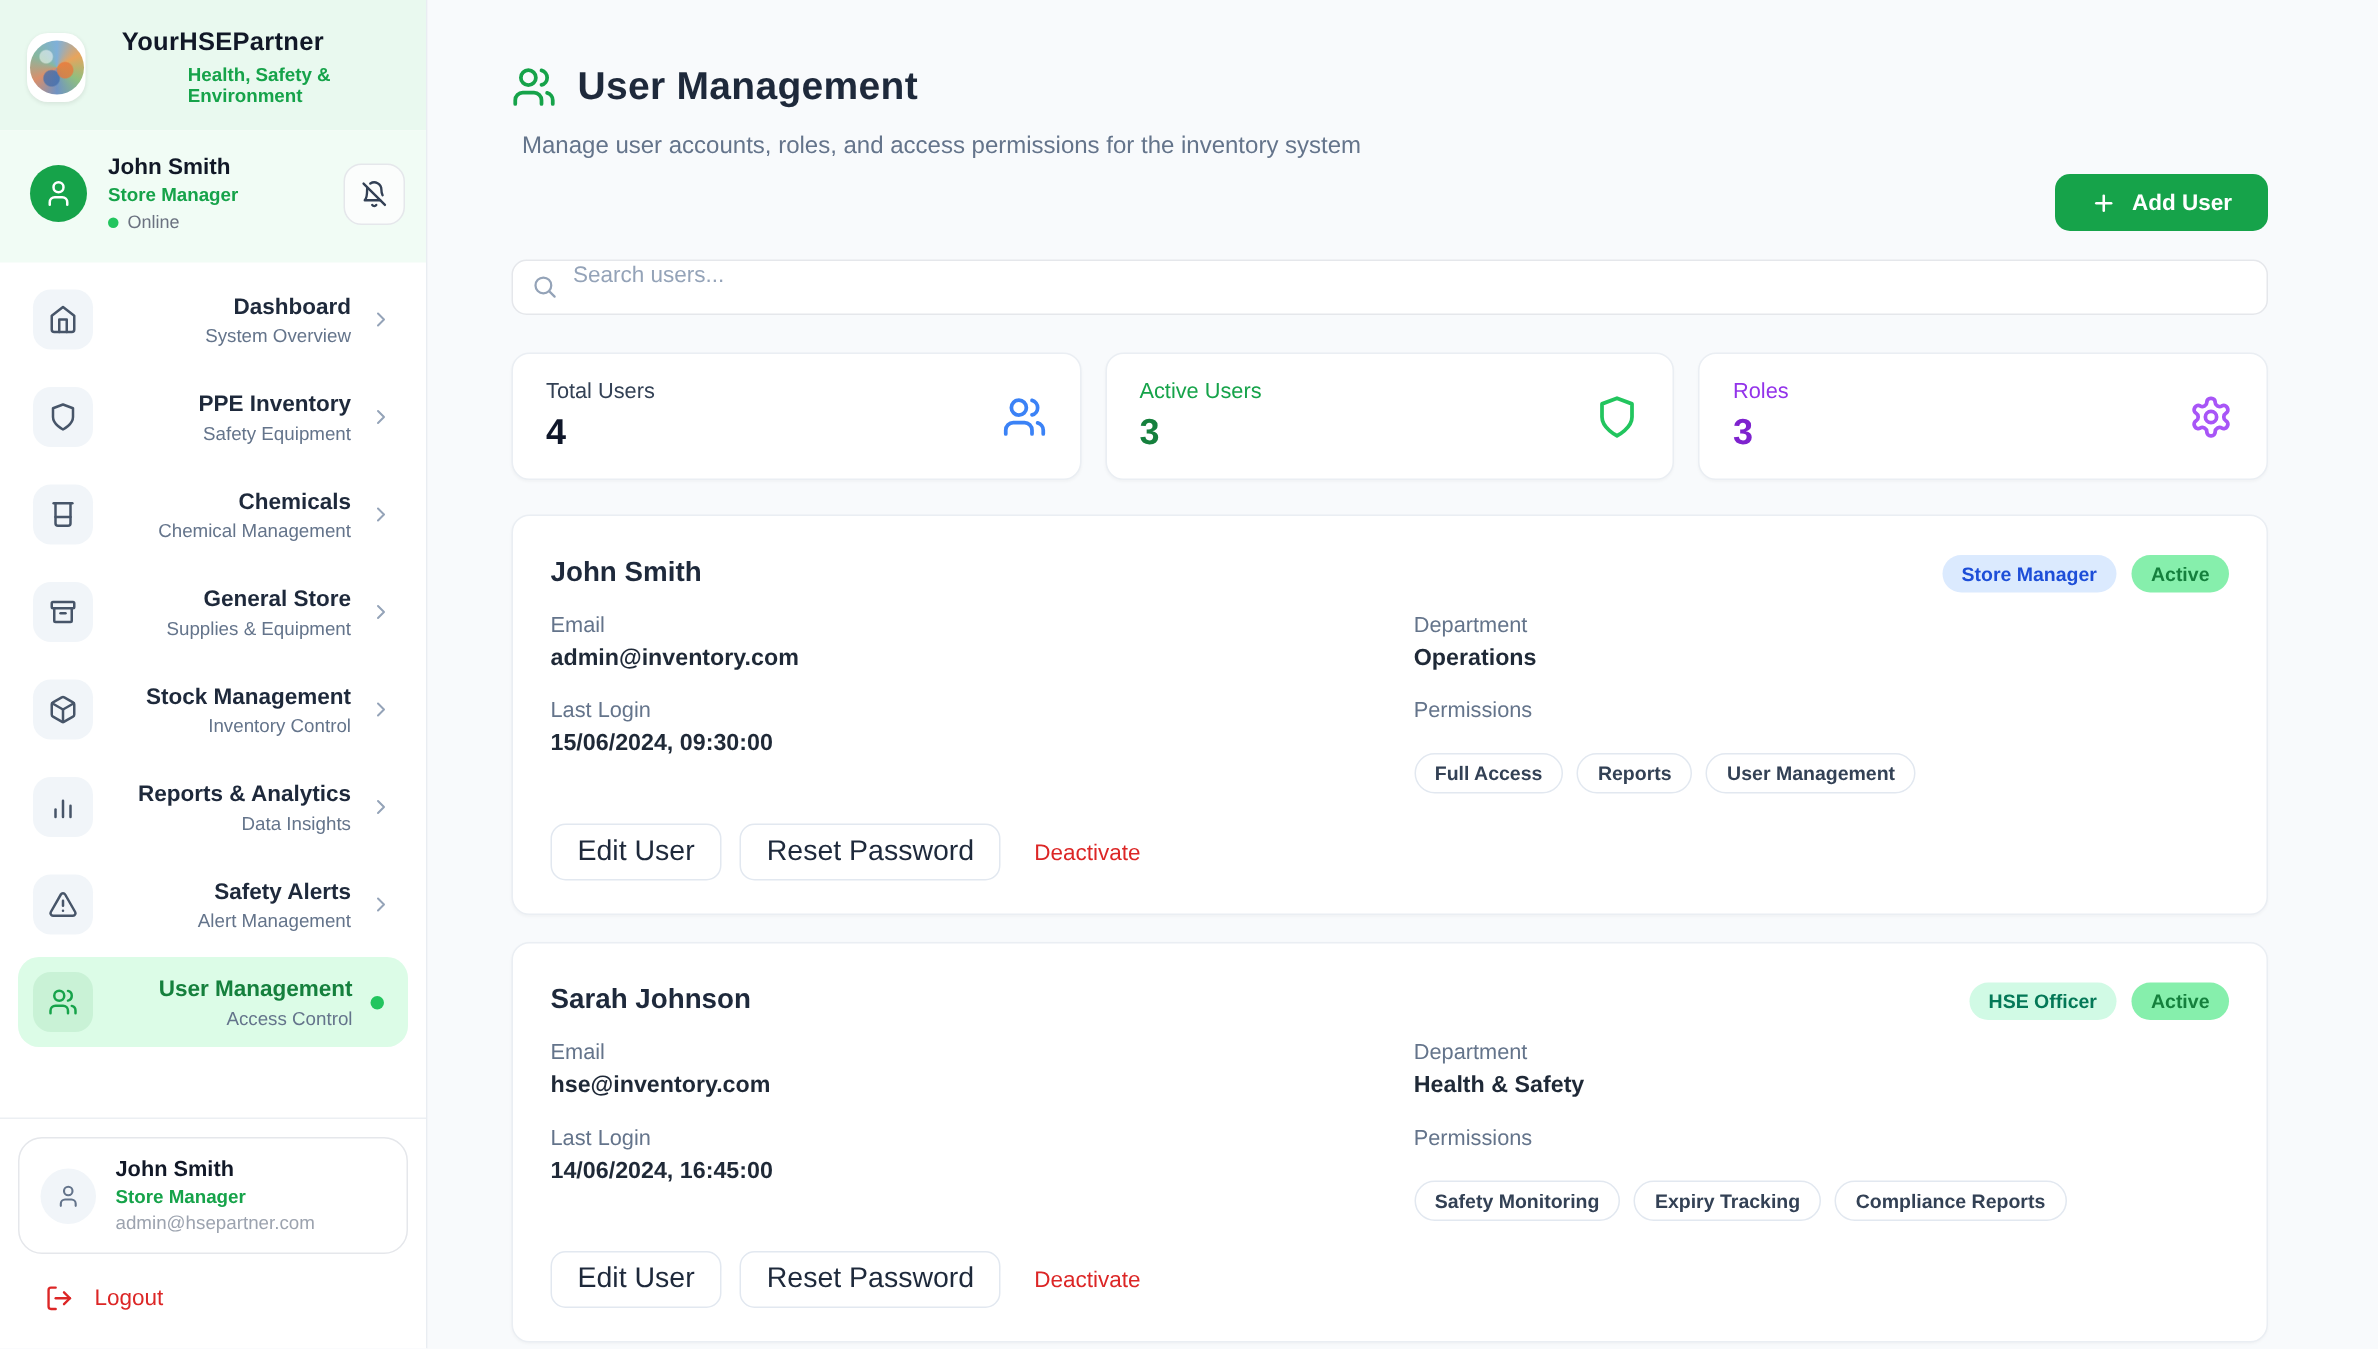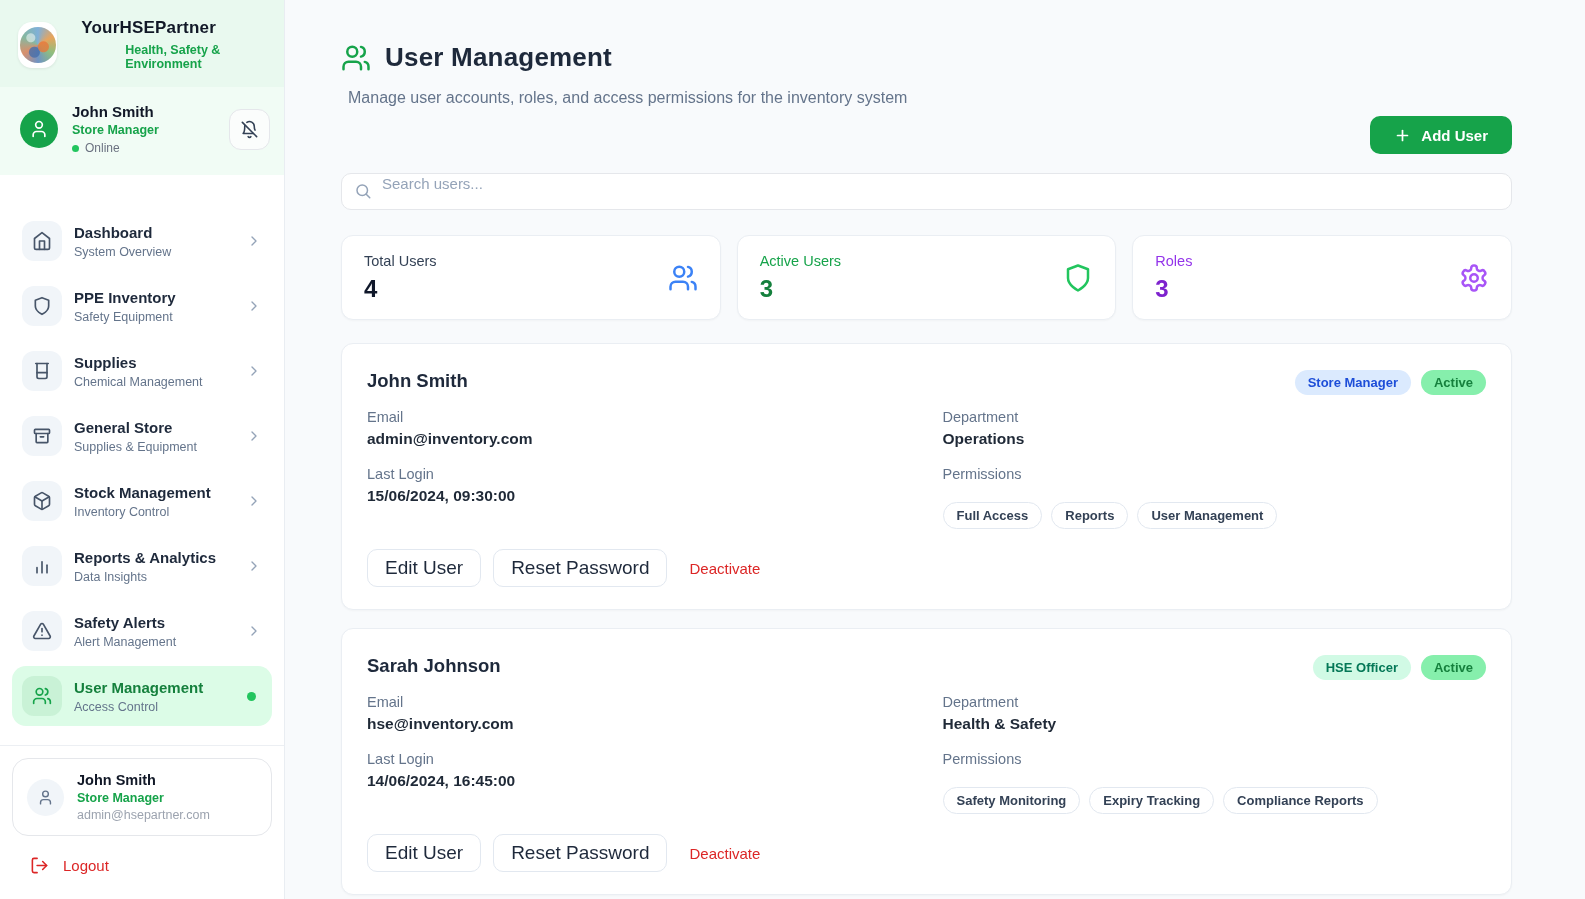--- a/index.html
+++ b/index.html
@@ -23,21 +23,21 @@
 
   .side-profile { background:#f1fcf5; padding:16px 14px 20px 20px; display:flex; align-items:center; }
   .avatar-green { width:38px; height:38px; border-radius:50%; background:#16a34a; display:flex; align-items:center; justify-content:center; color:#fff; }
   .sp-info { margin-left:14px; flex:1; }
   .sp-name { font-size:15px; font-weight:700; color:#111827; }
   .sp-role { font-size:12.5px; font-weight:600; color:#16a34a; margin-top:3px; }
   .sp-status { display:flex; align-items:center; gap:6px; margin-top:4px; font-size:12px; color:#6b7280; }
   .dot-green { width:7px; height:7px; border-radius:50%; background:#22c55e; }
   .bell-btn { width:41px; height:41px; border-radius:12px; background:#fbfdfc; border:1px solid #e5e7eb; display:flex; align-items:center; justify-content:center; color:#334155; cursor:pointer; }
 
-  .nav { padding:36px 12px 0 12px; }
+  .nav { padding:8px 12px 0 12px;text-align:right; }
   .nav-item { display:flex; align-items:center; gap:12px; padding:10px 10px; border-radius:14px; margin-bottom:5px; cursor:pointer; }
   .nav-icon { width:40px; height:40px; border-radius:12px; background:#f1f5f9; display:flex; align-items:center; justify-content:center; color:#475569; flex-shrink:0; }
   .nav-text { flex:1; min-width:0; }
   .nav-title { font-size:15px; font-weight:600; color:#1e293b; }
   .nav-sub { font-size:12.5px; color:#64748b; margin-top:3px; }
   .nav-chevron { color:#94a3b8; }
   .nav-item.active { background:#dcfce7; }
   .nav-item.active .nav-icon { background:#c9f2d6; color:#16a34a; }
   .nav-item.active .nav-title { color:#15803d; }
   .active-dot { width:9px; height:9px; border-radius:50%; background:#22c55e; margin-right:6px; }
@@ -154,21 +154,21 @@
         </svg>
     </div>
     <div class="nav-item">
       <span class="nav-icon">
           <svg width="20" height="20" viewBox="0 0 24 24" fill="none" stroke="currentColor" stroke-width="2" stroke-linecap="round" stroke-linejoin="round">
             <path d="M4.5 3h15"></path>
             <path d="M6 3v16a2 2 0 0 0 2 2h8a2 2 0 0 0 2-2V3"></path>
             <path d="M6 14h12"></path>
           </svg>
         </span>
-      <span class="nav-text"><span class="nav-title">Supplies</span><div class="nav-sub">Chemical Management</div></span>
+      <span class="nav-text"><span class="nav-title">Chemicals</span><div class="nav-sub">Chemical Management</div></span>
       <svg class="nav-chevron" width="16" height="16" viewBox="0 0 24 24" fill="none" stroke="currentColor" stroke-width="2" stroke-linecap="round" stroke-linejoin="round">
           <polyline points="9 18 15 12 9 6"></polyline>
         </svg>
     </div>
     <div class="nav-item">
       <span class="nav-icon">
           <svg width="20" height="20" viewBox="0 0 24 24" fill="none" stroke="currentColor" stroke-width="2" stroke-linecap="round" stroke-linejoin="round">
             <rect x="3" y="4" width="18" height="5" rx="1"></rect>
             <path d="M5 9v10a1 1 0 0 0 1 1h12a1 1 0 0 0 1-1V9"></path>
             <line x1="10" y1="13" x2="14" y2="13"></line>

